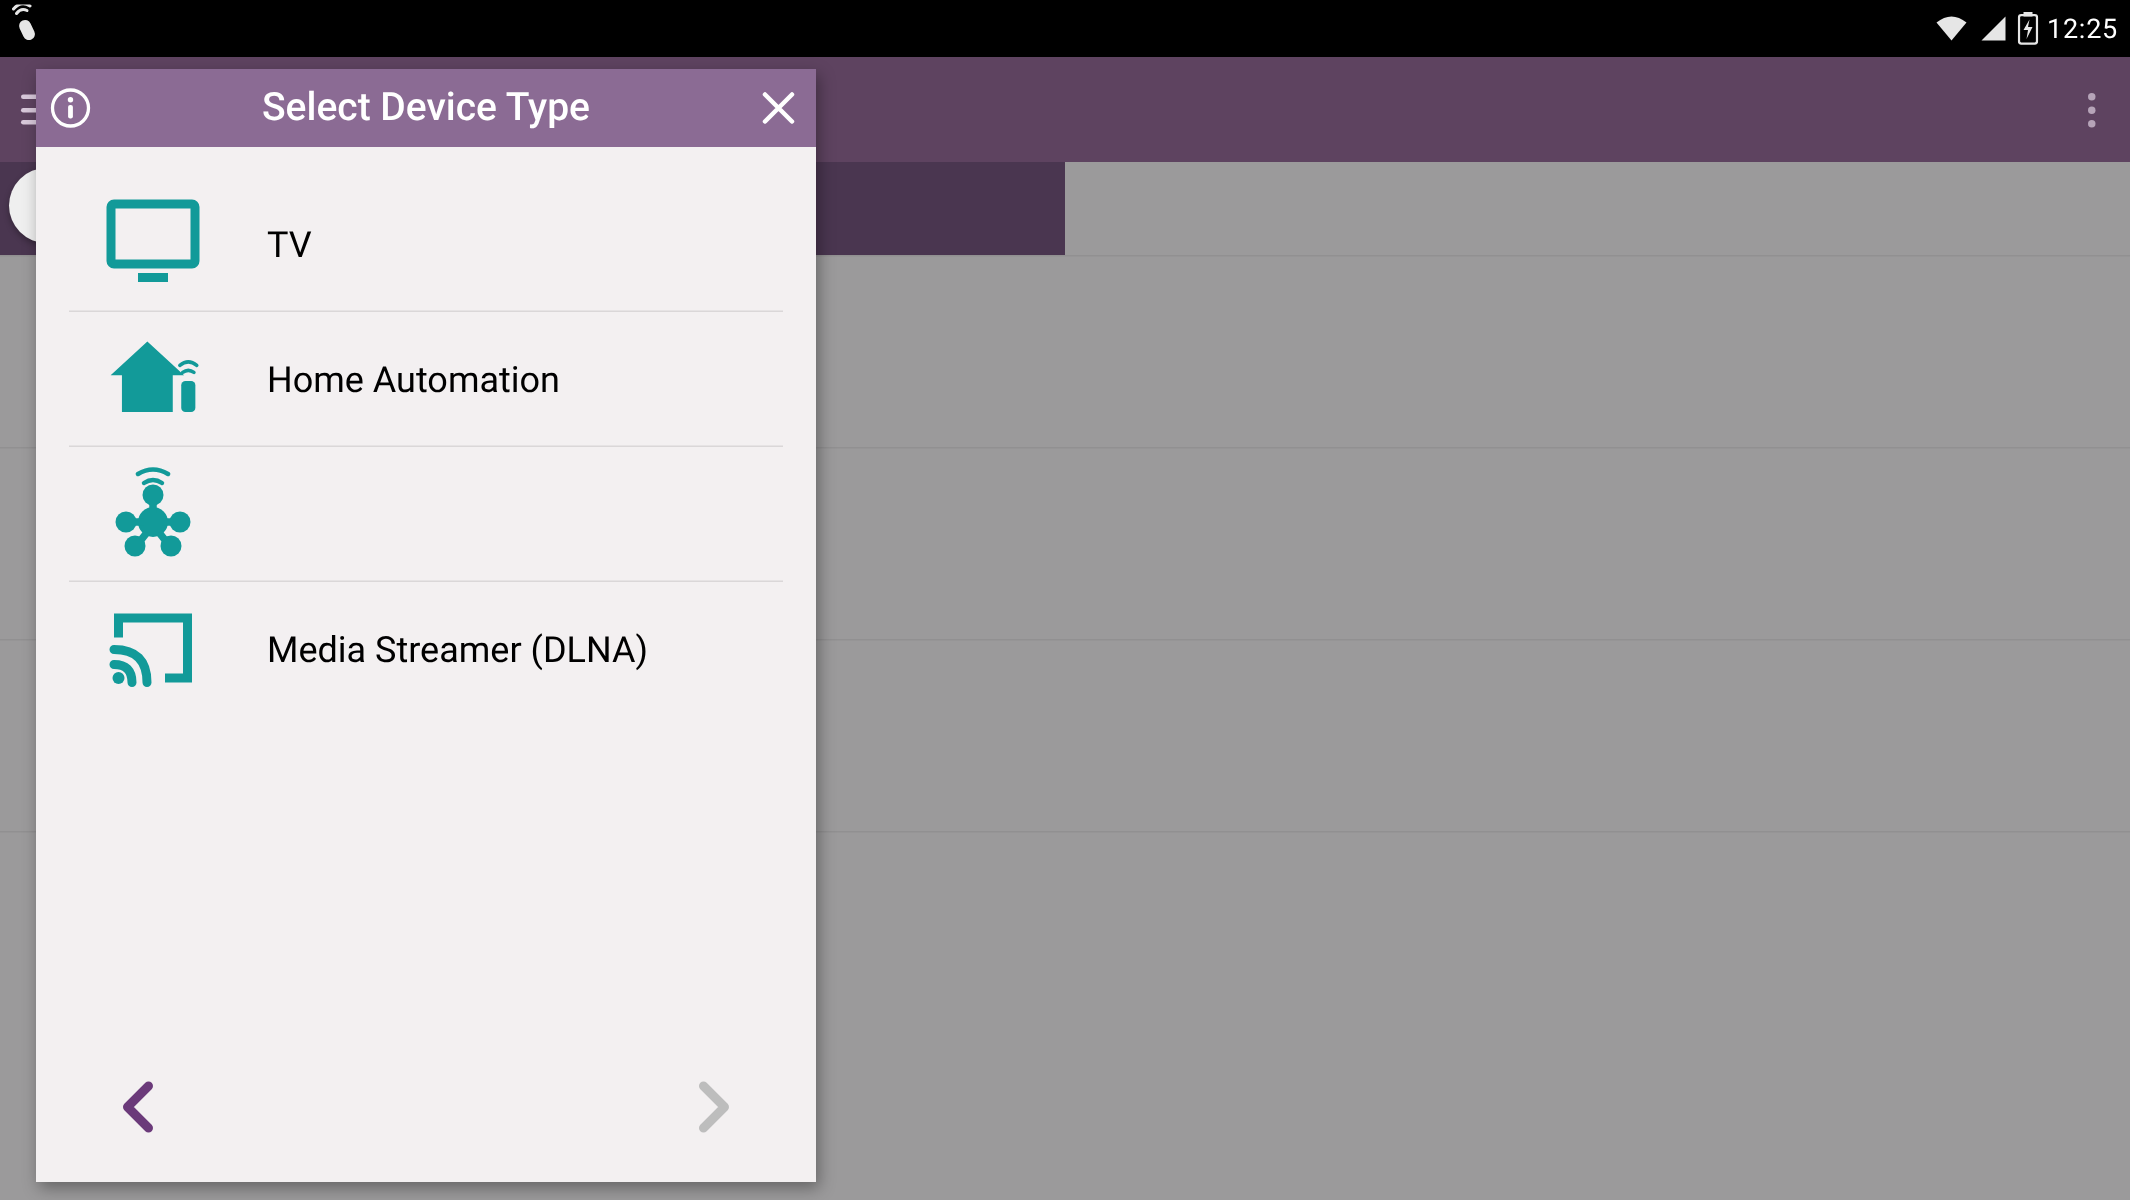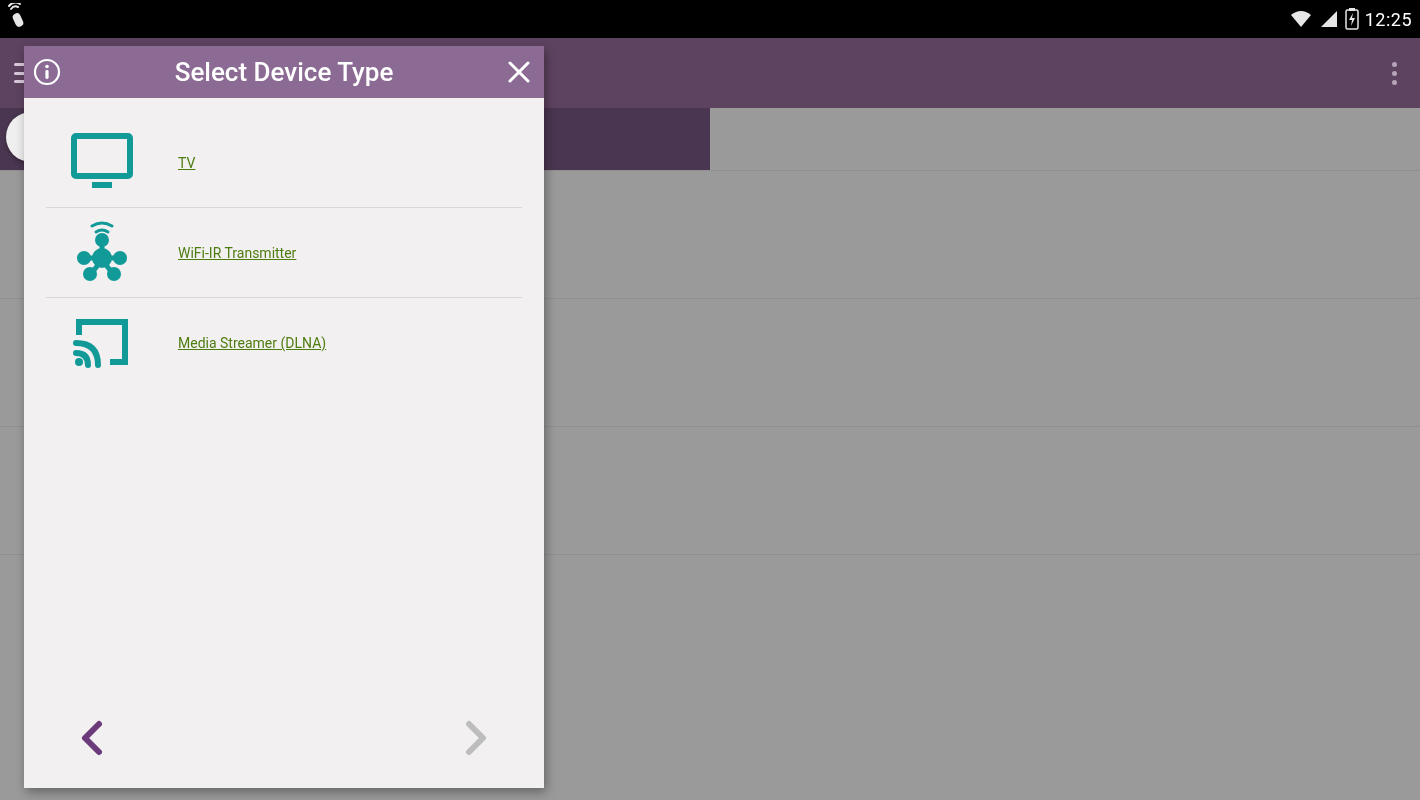--- a/index.html
+++ b/index.html
@@ -72,21 +72,21 @@
 
   .device-list { flex: 1; padding: 20px 22px 0 22px; }
   .device-item {
     display: flex; align-items: center; gap: 44px;
     height: 90px; border-bottom: 1px solid rgba(0,0,0,0.10);
     cursor: pointer;
     padding-left: 24px;
   }
   .device-item:last-child { border-bottom: none; }
   .device-icon { width: 64px; height: 62px; display: flex; align-items: center; justify-content: center; flex: 0 0 64px; }
-  .device-label { font-size: 14px; color: #4d7c0f; text-decoration: underline; }
+  .device-label { font-size: 24px; color: #000000; }
 
   .dialog-footer {
     height: 90px; display: flex; align-items: center; justify-content: space-between;
     padding: 0 48px 10px 48px;
   }
   .nav-btn { width: 40px; height: 40px; display: flex; align-items: center; justify-content: center; cursor: pointer; }
   .nav-btn.disabled svg path { stroke: #bdbdbd; }
   .nav-btn.enabled svg path { stroke: #6b3a7a; }
 </style>
 </head>
@@ -176,40 +176,50 @@
       <span class="device-icon">
         <svg width="64" height="62" viewBox="0 0 64 62">
           <rect x="4" y="4" width="56" height="40" rx="2" fill="none" stroke="#129a99" stroke-width="6"></rect>
           <rect x="22" y="50" width="20" height="6" fill="#129a99"></rect>
         </svg>
       </span>
       <span class="device-label">TV</span>
     </div>
 
 
+    <div class="device-item">
+      <span class="device-icon">
+        <svg width="68" height="62" viewBox="0 0 68 62">
+          <path d="M30 4 L4 28 L12 28 L12 54 L48 54 L48 28 L56 28 Z" fill="#129a99"></path>
+          <rect x="54" y="32" width="10" height="22" rx="3" fill="#129a99"></rect>
+          <path d="M55 26 Q59 23 63 26" stroke="#129a99" stroke-width="2.5" fill="none" stroke-linecap="round"></path>
+          <path d="M53 21 Q59 16 65 21" stroke="#129a99" stroke-width="2.5" fill="none" stroke-linecap="round"></path>
+        </svg>
+      </span>
+      <span class="device-label">Home Automation</span>
+    </div>
 
     <div class="device-item">
       <span class="device-icon">
         <svg width="64" height="66" viewBox="0 0 64 66">
           <path d="M22 6 Q32 0 42 6" stroke="#129a99" stroke-width="3" fill="none" stroke-linecap="round"></path>
           <path d="M26 12 Q32 8 38 12" stroke="#129a99" stroke-width="3" fill="none" stroke-linecap="round"></path>
           <circle cx="32" cy="38" r="10" fill="#129a99"></circle>
           <circle cx="32" cy="20" r="7" fill="#129a99"></circle>
           <circle cx="14" cy="38" r="7" fill="#129a99"></circle>
           <circle cx="50" cy="38" r="7" fill="#129a99"></circle>
           <circle cx="20" cy="54" r="7" fill="#129a99"></circle>
           <circle cx="44" cy="54" r="7" fill="#129a99"></circle>
           <line x1="32" y1="26" x2="32" y2="32" stroke="#129a99" stroke-width="5"></line>
           <line x1="20" y1="38" x2="26" y2="38" stroke="#129a99" stroke-width="5"></line>
           <line x1="44" y1="38" x2="38" y2="38" stroke="#129a99" stroke-width="5"></line>
           <line x1="24" y1="50" x2="28" y2="45" stroke="#129a99" stroke-width="5"></line>
           <line x1="40" y1="50" x2="36" y2="45" stroke="#129a99" stroke-width="5"></line>
         </svg>
       </span>
-      <span class="device-label">WiFi-IR Transmitter</span>
     </div>
 
     <div class="device-item">
       <span class="device-icon">
         <svg width="64" height="56" viewBox="0 0 64 56">
           <path d="M6 4 L58 4 L58 50 L40 50 L40 44 L52 44 L52 10 L12 10 L12 20 L6 20 Z" fill="#129a99"></path>
           <path d="M6 28 Q28 28 28 50" stroke="#129a99" stroke-width="6" fill="none" stroke-linecap="round"></path>
           <path d="M6 38 Q18 38 18 50" stroke="#129a99" stroke-width="6" fill="none" stroke-linecap="round"></path>
           <circle cx="9" cy="47" r="4" fill="#129a99"></circle>
         </svg>

